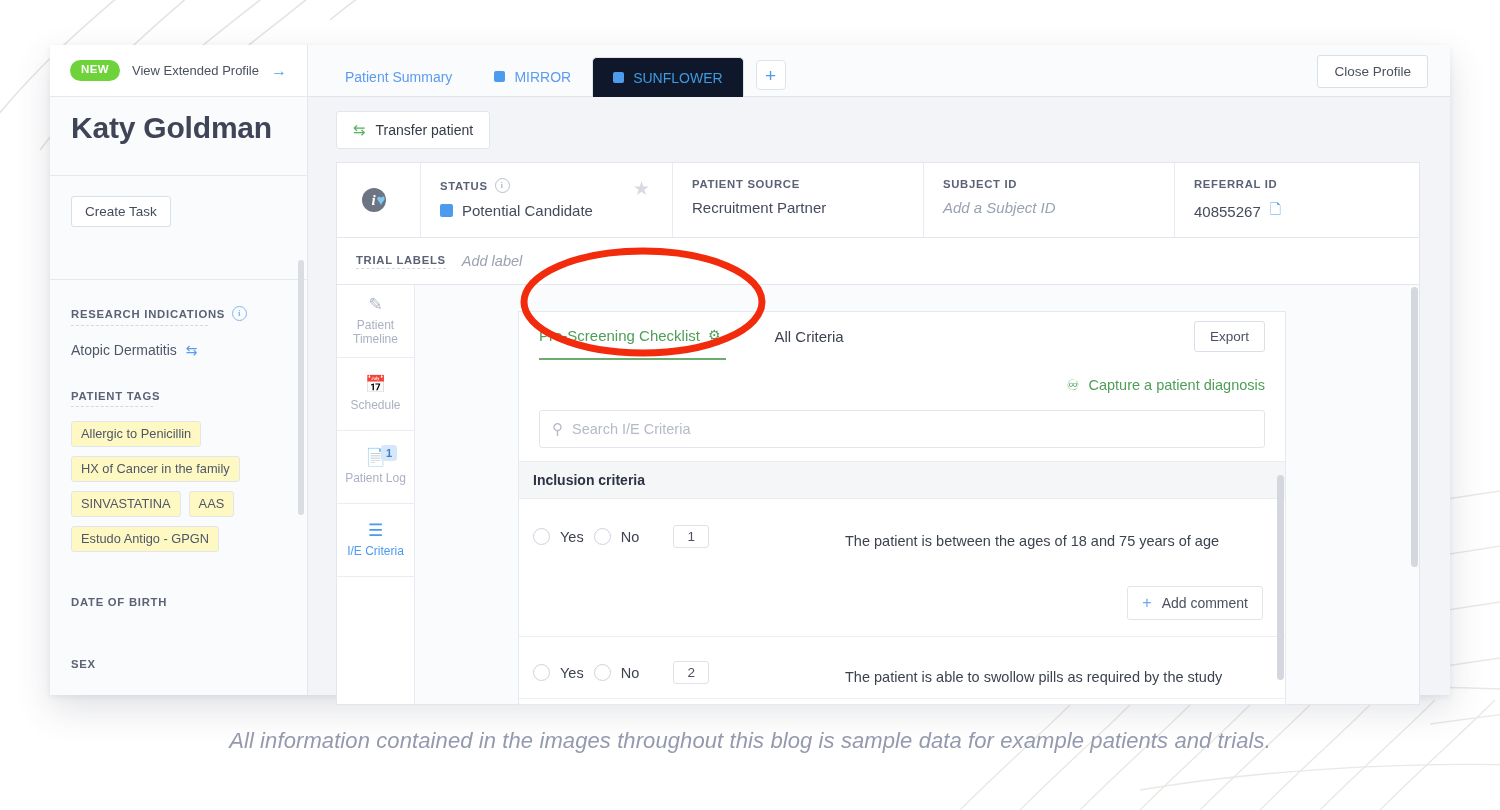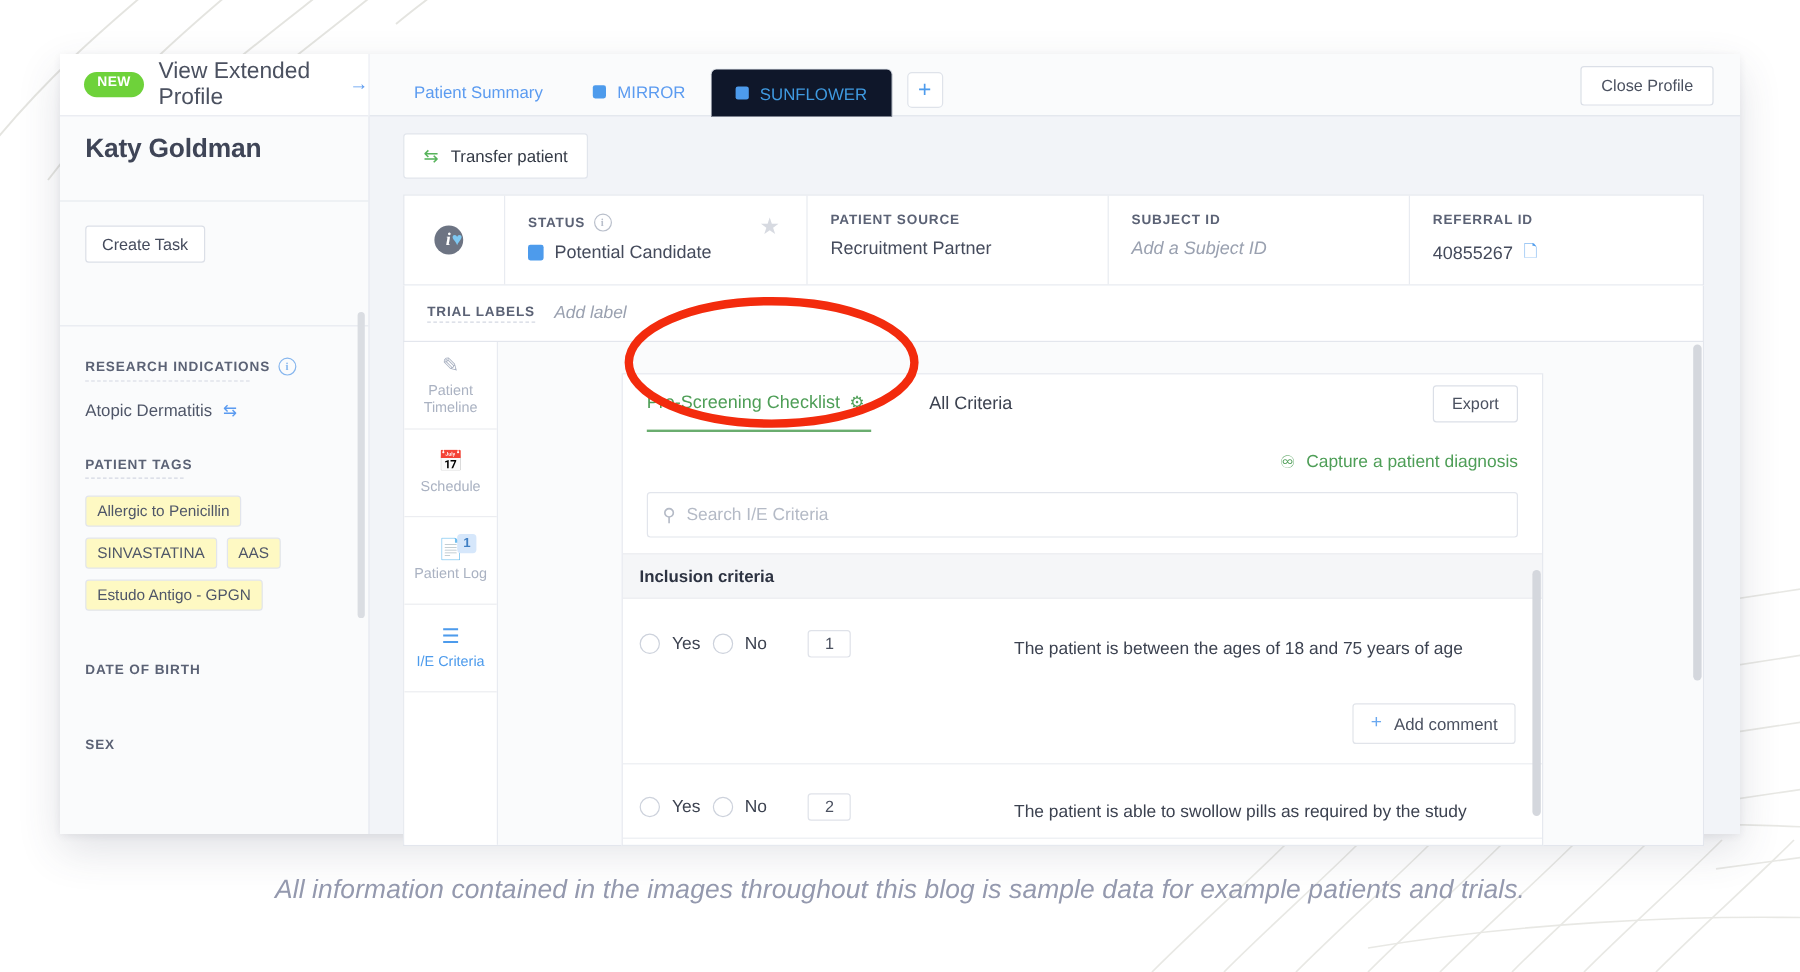--- a/index.html
+++ b/index.html
@@ -27,29 +27,29 @@
   }
   .sb-extended{
     height:52px;border-bottom:1px solid #e6e9ef;background:#ffffff;
     display:flex;align-items:center;padding-left:20px;box-sizing:border-box;
   }
   .badge-new{
     background:#6ed23a;color:#fff;font-size:11.5px;font-weight:bold;
     letter-spacing:.4px;border-radius:11px;padding:4px 11px 5px;line-height:1;
   }
   .sb-extended-label{
-    margin-left:12px;color:#4b5160;font-size:19px;
+    margin-left:12px;color:#4b5160;font-size:13px;
   }
   .sb-arrow{margin-left:12px;color:#5b9bf0;font-size:16px;line-height:1;}
 
   .sb-clinic{
     padding:28px 0 0 21px;color:#7c8596;font-size:13.5px;
   }
   .sb-name{
-    padding:14px 0 0 21px;color:#3f4557;font-size:22px;font-weight:bold;
+    padding:14px 0 0 21px;color:#3f4557;font-size:30px;font-weight:bold;
     letter-spacing:-.2px;
   }
   .sb-div{margin-top:30px;border-top:1px solid #e6e9ef;}
   .sb-task-wrap{padding:20px 0 22px 21px;}
   .btn-create-task{
     display:inline-block;border:1px solid #dbdfe7;background:#fff;border-radius:3px;
     padding:7px 13px;font-size:13.5px;color:#454b5c;
   }
   .sb-section{padding:0 0 0 21px;}
   .sb-head{
@@ -296,20 +296,23 @@
 
     <div class="sb-section" style="padding-top:32px;">
       <div class="sb-head">
         <span>PATIENT TAGS</span>
       </div>
       <div class="sb-head-underline" style="width:82px;"></div>
       <div class="tagrow" style="margin-top:14px;">
         <span class="tag">Allergic to Penicillin</span>
       </div>
       <div class="tagrow">
+        <span class="tag">HX of Cancer in the family</span>
+      </div>
+      <div class="tagrow">
         <span class="tag">SINVASTATINA</span>
         <span class="tag">AAS</span>
       </div>
       <div class="tagrow">
         <span class="tag">Estudo Antigo - GPGN</span>
       </div>
     </div>
 
     <div class="sb-section" style="padding-top:44px;">
       <div class="sb-head">DATE OF BIRTH</div>

